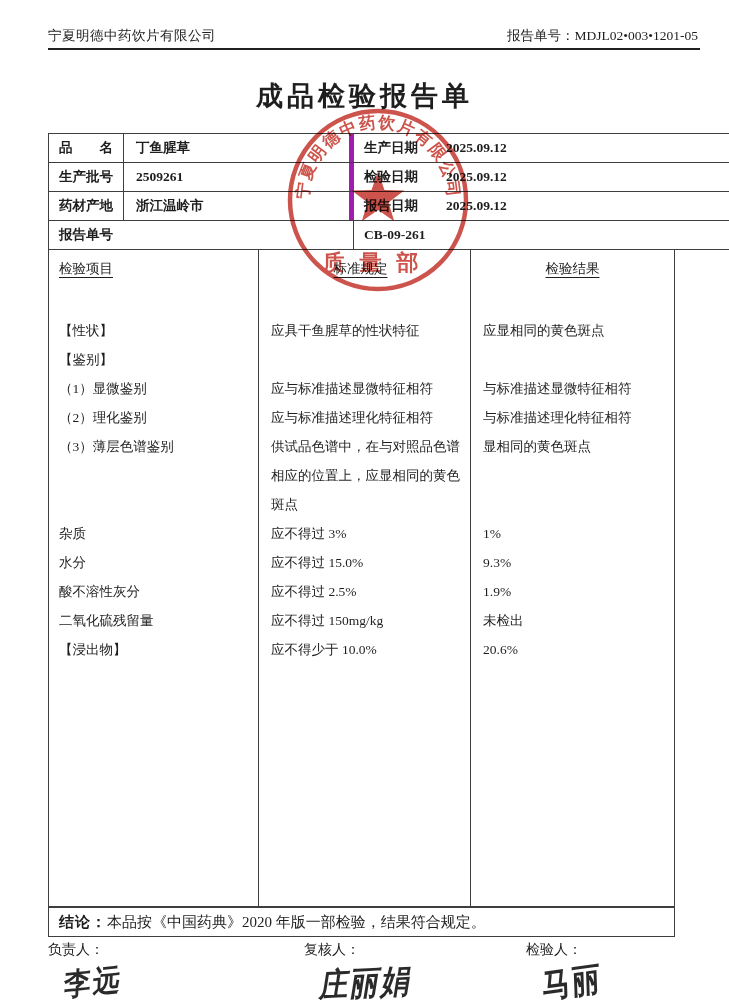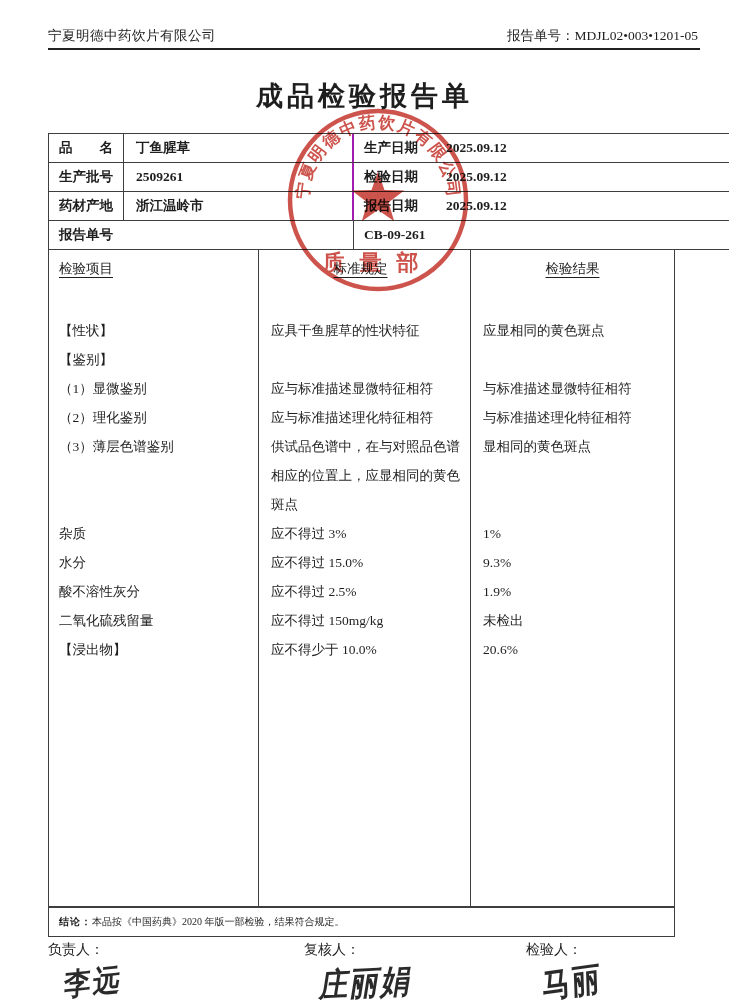--- a/index.html
+++ b/index.html
@@ -12,21 +12,21 @@
   .company{position:absolute;left:48px;top:27px;font-size:13.5px;letter-spacing:.5px;}
   .doccode{position:absolute;right:31px;top:27px;font-size:13.5px;}
   .header-rule{position:absolute;left:48px;right:29px;top:48px;height:2px;background:#202020;}
   .title{position:absolute;left:0;right:0;top:78px;text-align:center;
          font-size:27px;font-weight:bold;letter-spacing:4px;}
   
   .info-table{position:absolute;left:48px;top:133px;width:699px;box-sizing:border-box;
               border:1px solid #3e3e3e;border-bottom:none;font-size:13.5px;background:transparent;font-weight:bold;}
   .info-row{display:flex;height:29px;line-height:28px;border-bottom:1px solid #3e3e3e;box-sizing:border-box;}
   .ilabel1{width:75px;padding-left:10px;box-sizing:border-box;border-right:1px solid #3e3e3e;}
-  .ivalue1{width:230px;padding-left:12px;box-sizing:border-box;border-right:2px solid #a21caf;}
+  .ivalue1{width:230px;padding-left:12px;box-sizing:border-box;border-right:5px solid #a21caf;}
   .icell3{flex:1;display:flex;padding-left:10px;box-sizing:border-box;}
   .ilabel2{width:82px;}
   .ilabel-wide{width:305px;padding-left:10px;box-sizing:border-box;border-right:1px solid #3e3e3e;}
   .ivalue-wide{flex:1;padding-left:10px;box-sizing:border-box;}
   
   .main-table{position:absolute;left:48px;top:250px;width:627px;height:657px;box-sizing:border-box;
               border:1px solid #3e3e3e;border-top:none;display:flex;flex-direction:column;
               font-size:13.5px;}
   .trow{display:flex;}
   .cell{box-sizing:border-box;line-height:29px;min-height:29px;}
@@ -38,21 +38,21 @@
   .th-c2,.th-c3{text-align:center;padding-left:0;}
   .th-text{text-decoration:underline;text-underline-offset:4px;}
   .trow.gap .cell{padding-top:28px;}
   .filler-row{display:flex;flex:1;}
   .filler-row .cell{min-height:0;}
   
   .dept-stamp{position:absolute;left:283px;top:104px;width:190px;height:190px;
               mix-blend-mode:multiply;opacity:.88;z-index:6;pointer-events:none;}
   
   .conclusion{position:absolute;left:48px;top:907px;width:627px;height:30px;box-sizing:border-box;
-              border:1px solid #3e3e3e;line-height:28px;font-size:10px;padding-left:10px;}
+              border:1px solid #3e3e3e;line-height:28px;font-size:15px;padding-left:10px;}
   .conclusion b{letter-spacing:1px;}
   
   .signs{position:absolute;left:48px;top:938px;width:660px;display:flex;font-size:14px;}
   .sig-group{display:flex;align-items:flex-start;flex-direction:column;}
   .sig-label{line-height:24px;white-space:nowrap;}
   .sig{display:inline-block;font-family:"DejaVu Sans",sans-serif;font-weight:bold;color:#141414;
        transform:rotate(-6deg) skewX(-9deg) scaleY(1.12);margin-left:16px;position:relative;top:2px;
        font-size:27px;letter-spacing:2px;opacity:.9;}
   .sig-2{font-size:29px;transform:rotate(-3deg) skewX(-12deg) scaleY(1.15);}
   .sig-3{font-size:28px;transform:rotate(-8deg) skewX(-6deg) scaleY(1.2);}

